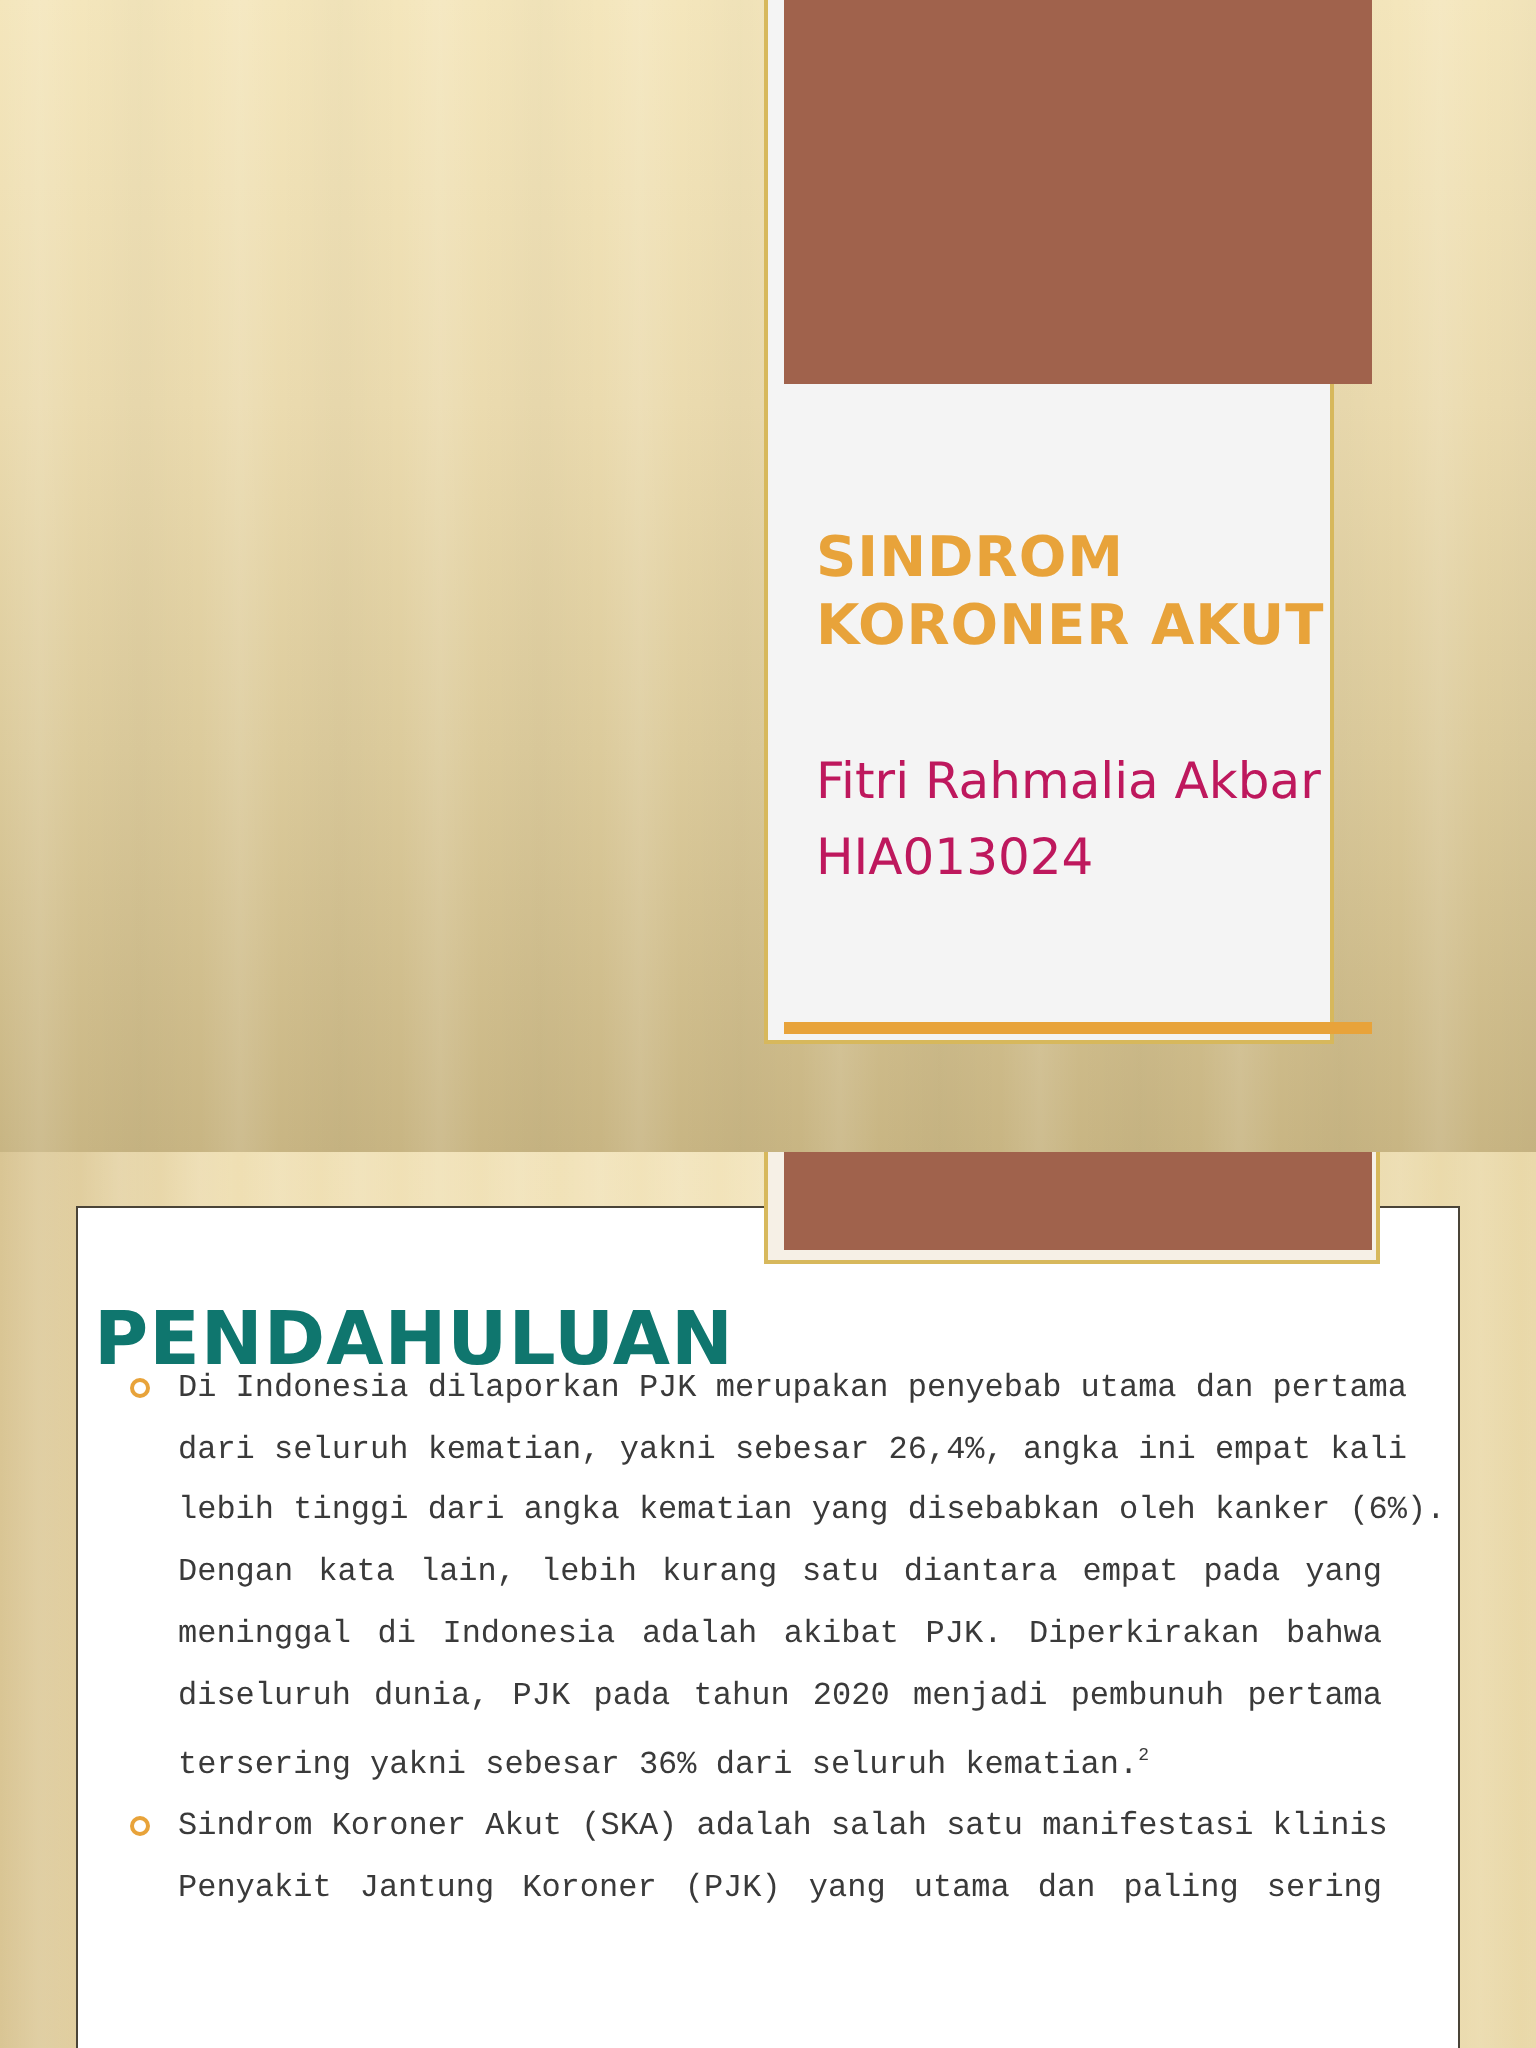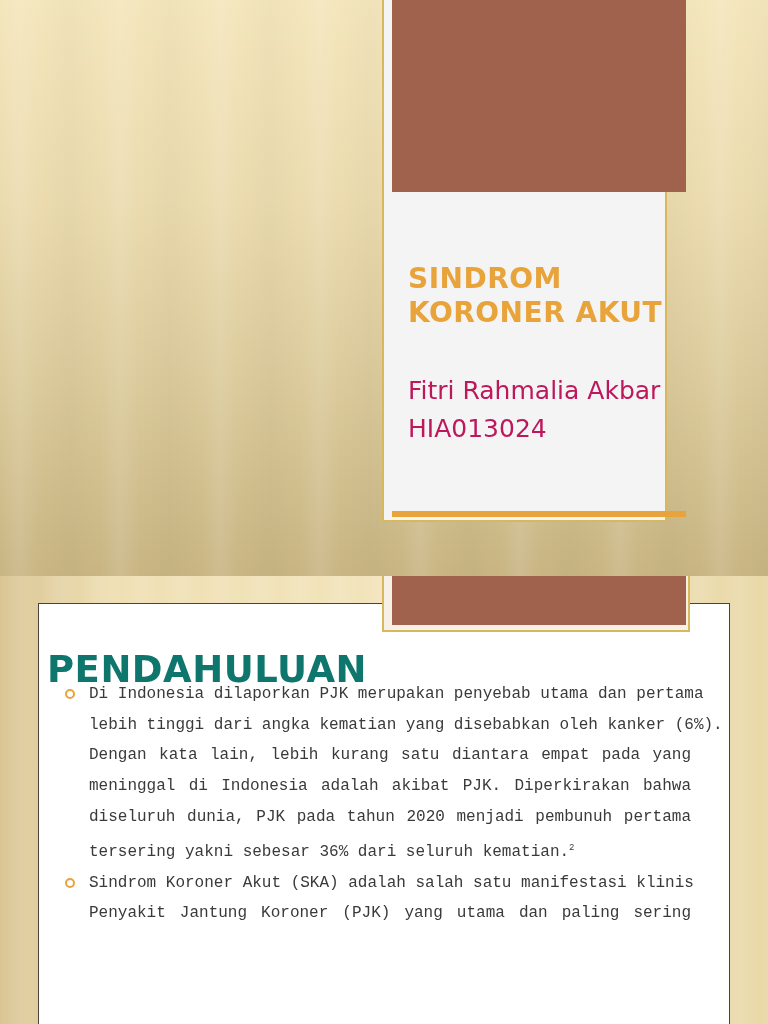--- a/index.html
+++ b/index.html
@@ -102,20 +102,21 @@
 </div>
 
 <div class="slide slide-2">
   <div class="content-box">
     <div class="heading">PENDAHULUAN</div>
     <ul class="bullets">
       <li class="bullet-item" style="margin-bottom:0;">
         <span class="bullet-ring"></span>
         <span class="bullet-text">
           <span class="line">Di Indonesia dilaporkan PJK merupakan penyebab utama dan pertama</span>
+          <span class="line">dari seluruh kematian, yakni sebesar 26,4%, angka ini empat kali</span>
           <span class="line">lebih tinggi dari angka kematian yang disebabkan oleh kanker (6%).</span>
           <span class="line">Dengan kata lain, lebih kurang satu diantara empat pada yang</span>
           <span class="line">meninggal di  Indonesia adalah akibat PJK. Diperkirakan bahwa</span>
           <span class="line">diseluruh dunia, PJK pada tahun 2020 menjadi pembunuh pertama</span>
           <span class="line last"><span>tersering yakni sebesar 36% dari seluruh kematian.</span><sup>2</sup></span>
         </span>
       </li>
       <li class="bullet-item">
         <span class="bullet-ring"></span>
         <span class="bullet-text">

